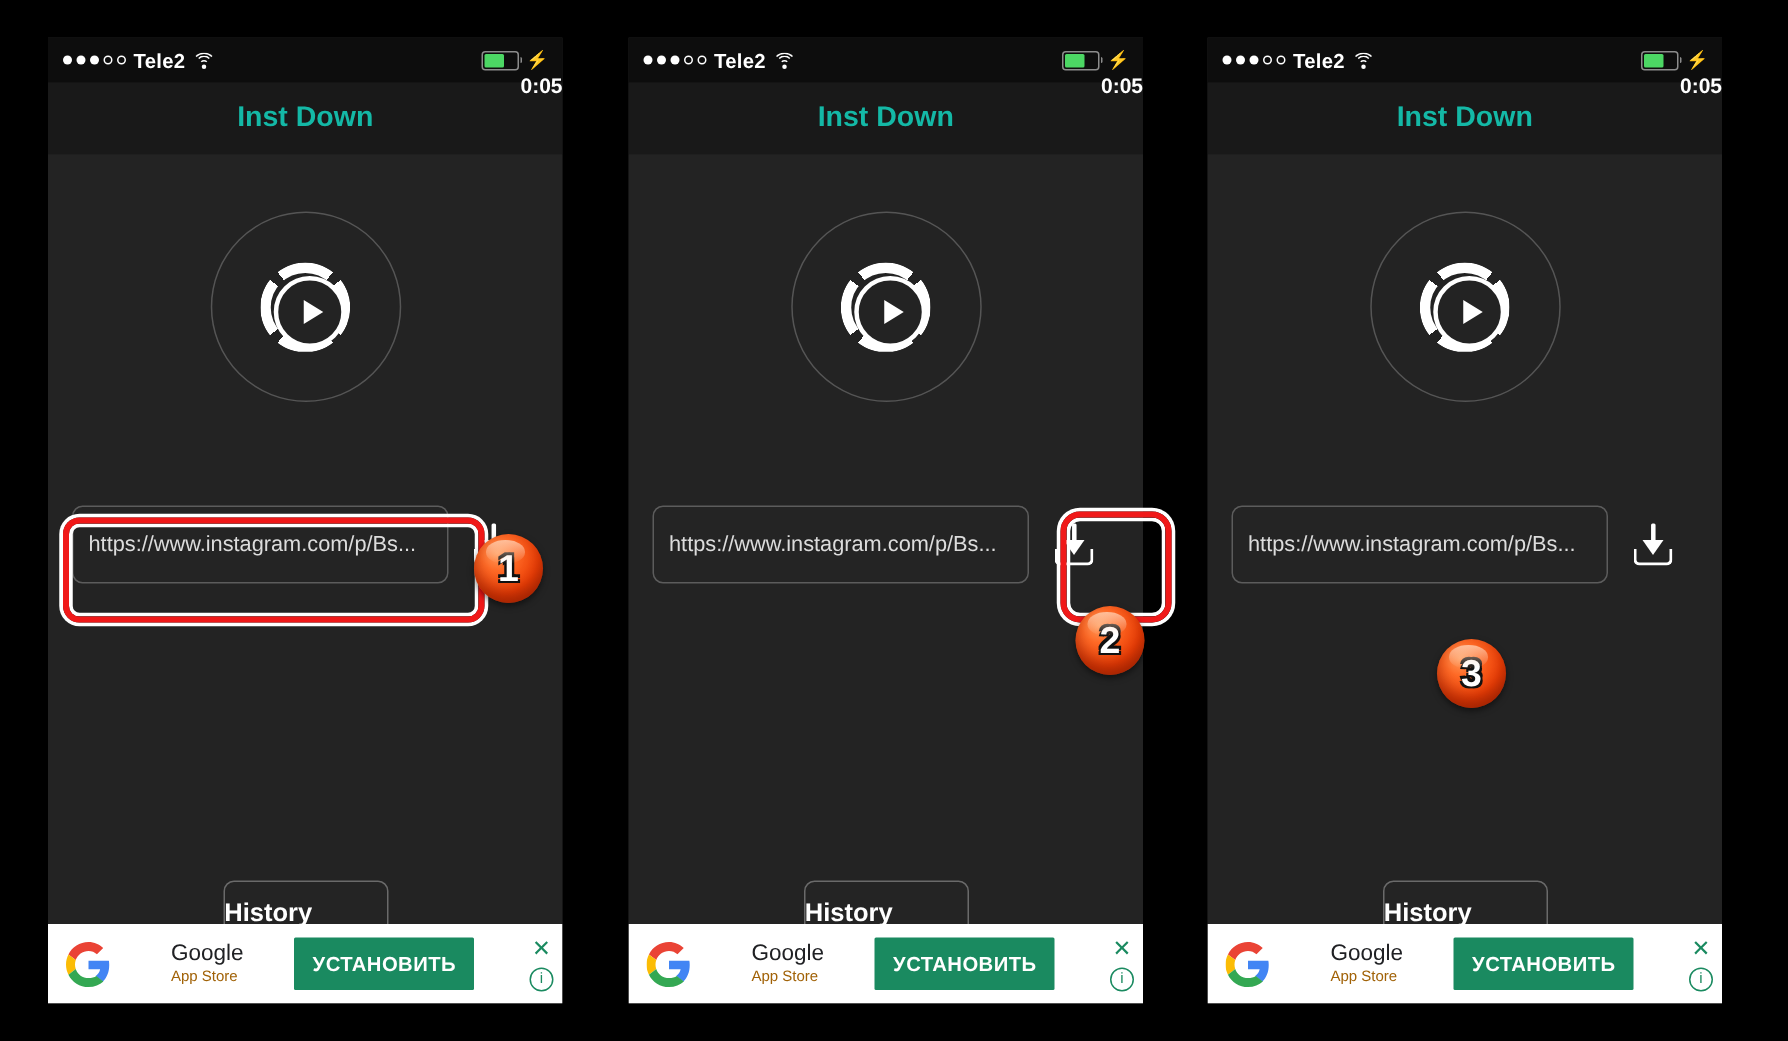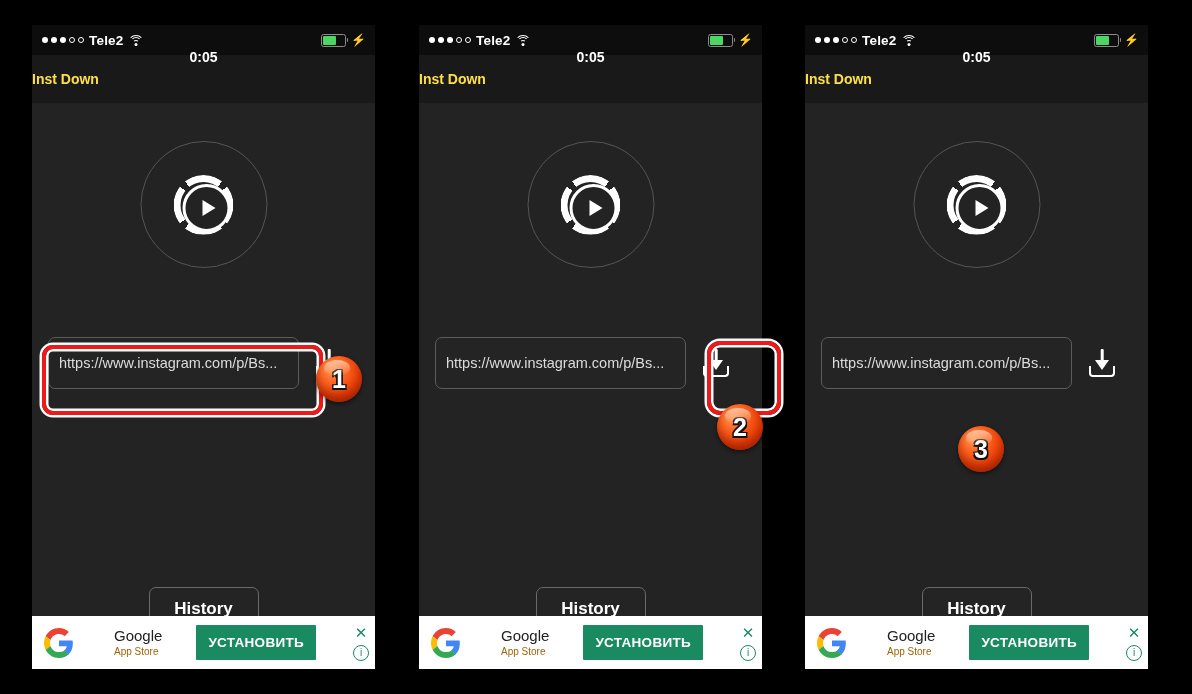--- a/index.html
+++ b/index.html
@@ -34,32 +34,32 @@
     position:absolute;left:50%;transform:translateX(-50%);
     border:1.6px solid #fff;border-bottom-color:transparent;
     border-left-color:transparent;border-right-color:transparent;
     border-radius:50%;
   }
   .wifi i.a{width:14px;height:14px;top:0;}
   .wifi i.b{width:9px;height:9px;top:2.6px;}
   .wifi i.c{width:4px;height:4px;top:5.4px;}
   .wifi u{position:absolute;left:50%;bottom:0;transform:translateX(-50%);
           width:3px;height:3px;border-radius:50%;background:#fff;}
-  .sb-time{position:absolute;left:0;right:0;text-align:center;font-size:14px;margin-top:33px;}
+  .sb-time{position:absolute;left:0;right:0;text-align:right;font-size:14px;margin-top:33px;}
   .sb-right{position:absolute;right:9px;display:flex;align-items:center;gap:3px;}
   .batt{position:relative;width:23px;height:11px;border:1px solid #8c8c8c;border-radius:2.5px;}
   .batt span{position:absolute;left:1px;top:1px;bottom:1px;width:55%;background:#4cd764;border-radius:1px;}
   .batt:after{content:"";position:absolute;right:-3px;top:3px;width:1.5px;height:4px;
               background:#8c8c8c;border-radius:0 1px 1px 0;}
   .bolt{color:#fff;font-size:12px;line-height:1;margin-left:2px;}
 
   
   .navbar{
     height:48px;background:#191919;display:flex;align-items:center;
-    justify-content:flex-start;color:#fde047;font-size:14px;font-weight:700;
+    justify-content:center;color:#14b8a6;font-size:19px;font-weight:700;
   }
 
   
   .screen{position:relative;height:566px;background:#232323;}
 
   .logo-wrap{
     position:absolute;top:38px;left:50%;transform:translateX(-50%);
     width:125px;height:125px;border-radius:50%;border:1px solid #555;
     display:flex;align-items:center;justify-content:center;
   }
@@ -116,21 +116,21 @@
                 border-right:7px solid transparent;border-top:10px solid #fff;}
   .dlicon .tray{position:absolute;left:2px;right:2px;bottom:1px;height:9px;
                 border:2.6px solid #fff;border-top:none;border-radius:0 0 4px 4px;}
 
   
   .history{
     position:absolute;bottom:38px;left:50%;transform:translateX(-50%);
     width:110px;height:44px;box-sizing:border-box;
     border:1px solid #6a6a6a;border-radius:7px;background:#242424;
     color:#fff;font-size:17px;font-weight:700;
-    display:flex;align-items:center;justify-content:center;
+    display:flex;align-items:center;justify-content:flex-start;
   }
 
   
   .ad{
     position:absolute;left:0;right:0;bottom:0;height:53px;background:#fff;
     display:flex;align-items:center;padding:0 6px;box-sizing:border-box;gap:31px;
   }
   .glogo{width:30px;height:30px;margin:0 9px 0 6px;flex:none;}
   .adtxt{flex:1;line-height:1.22;}
   .adtitle{font-size:15px;color:#202124;font-weight:400;}

